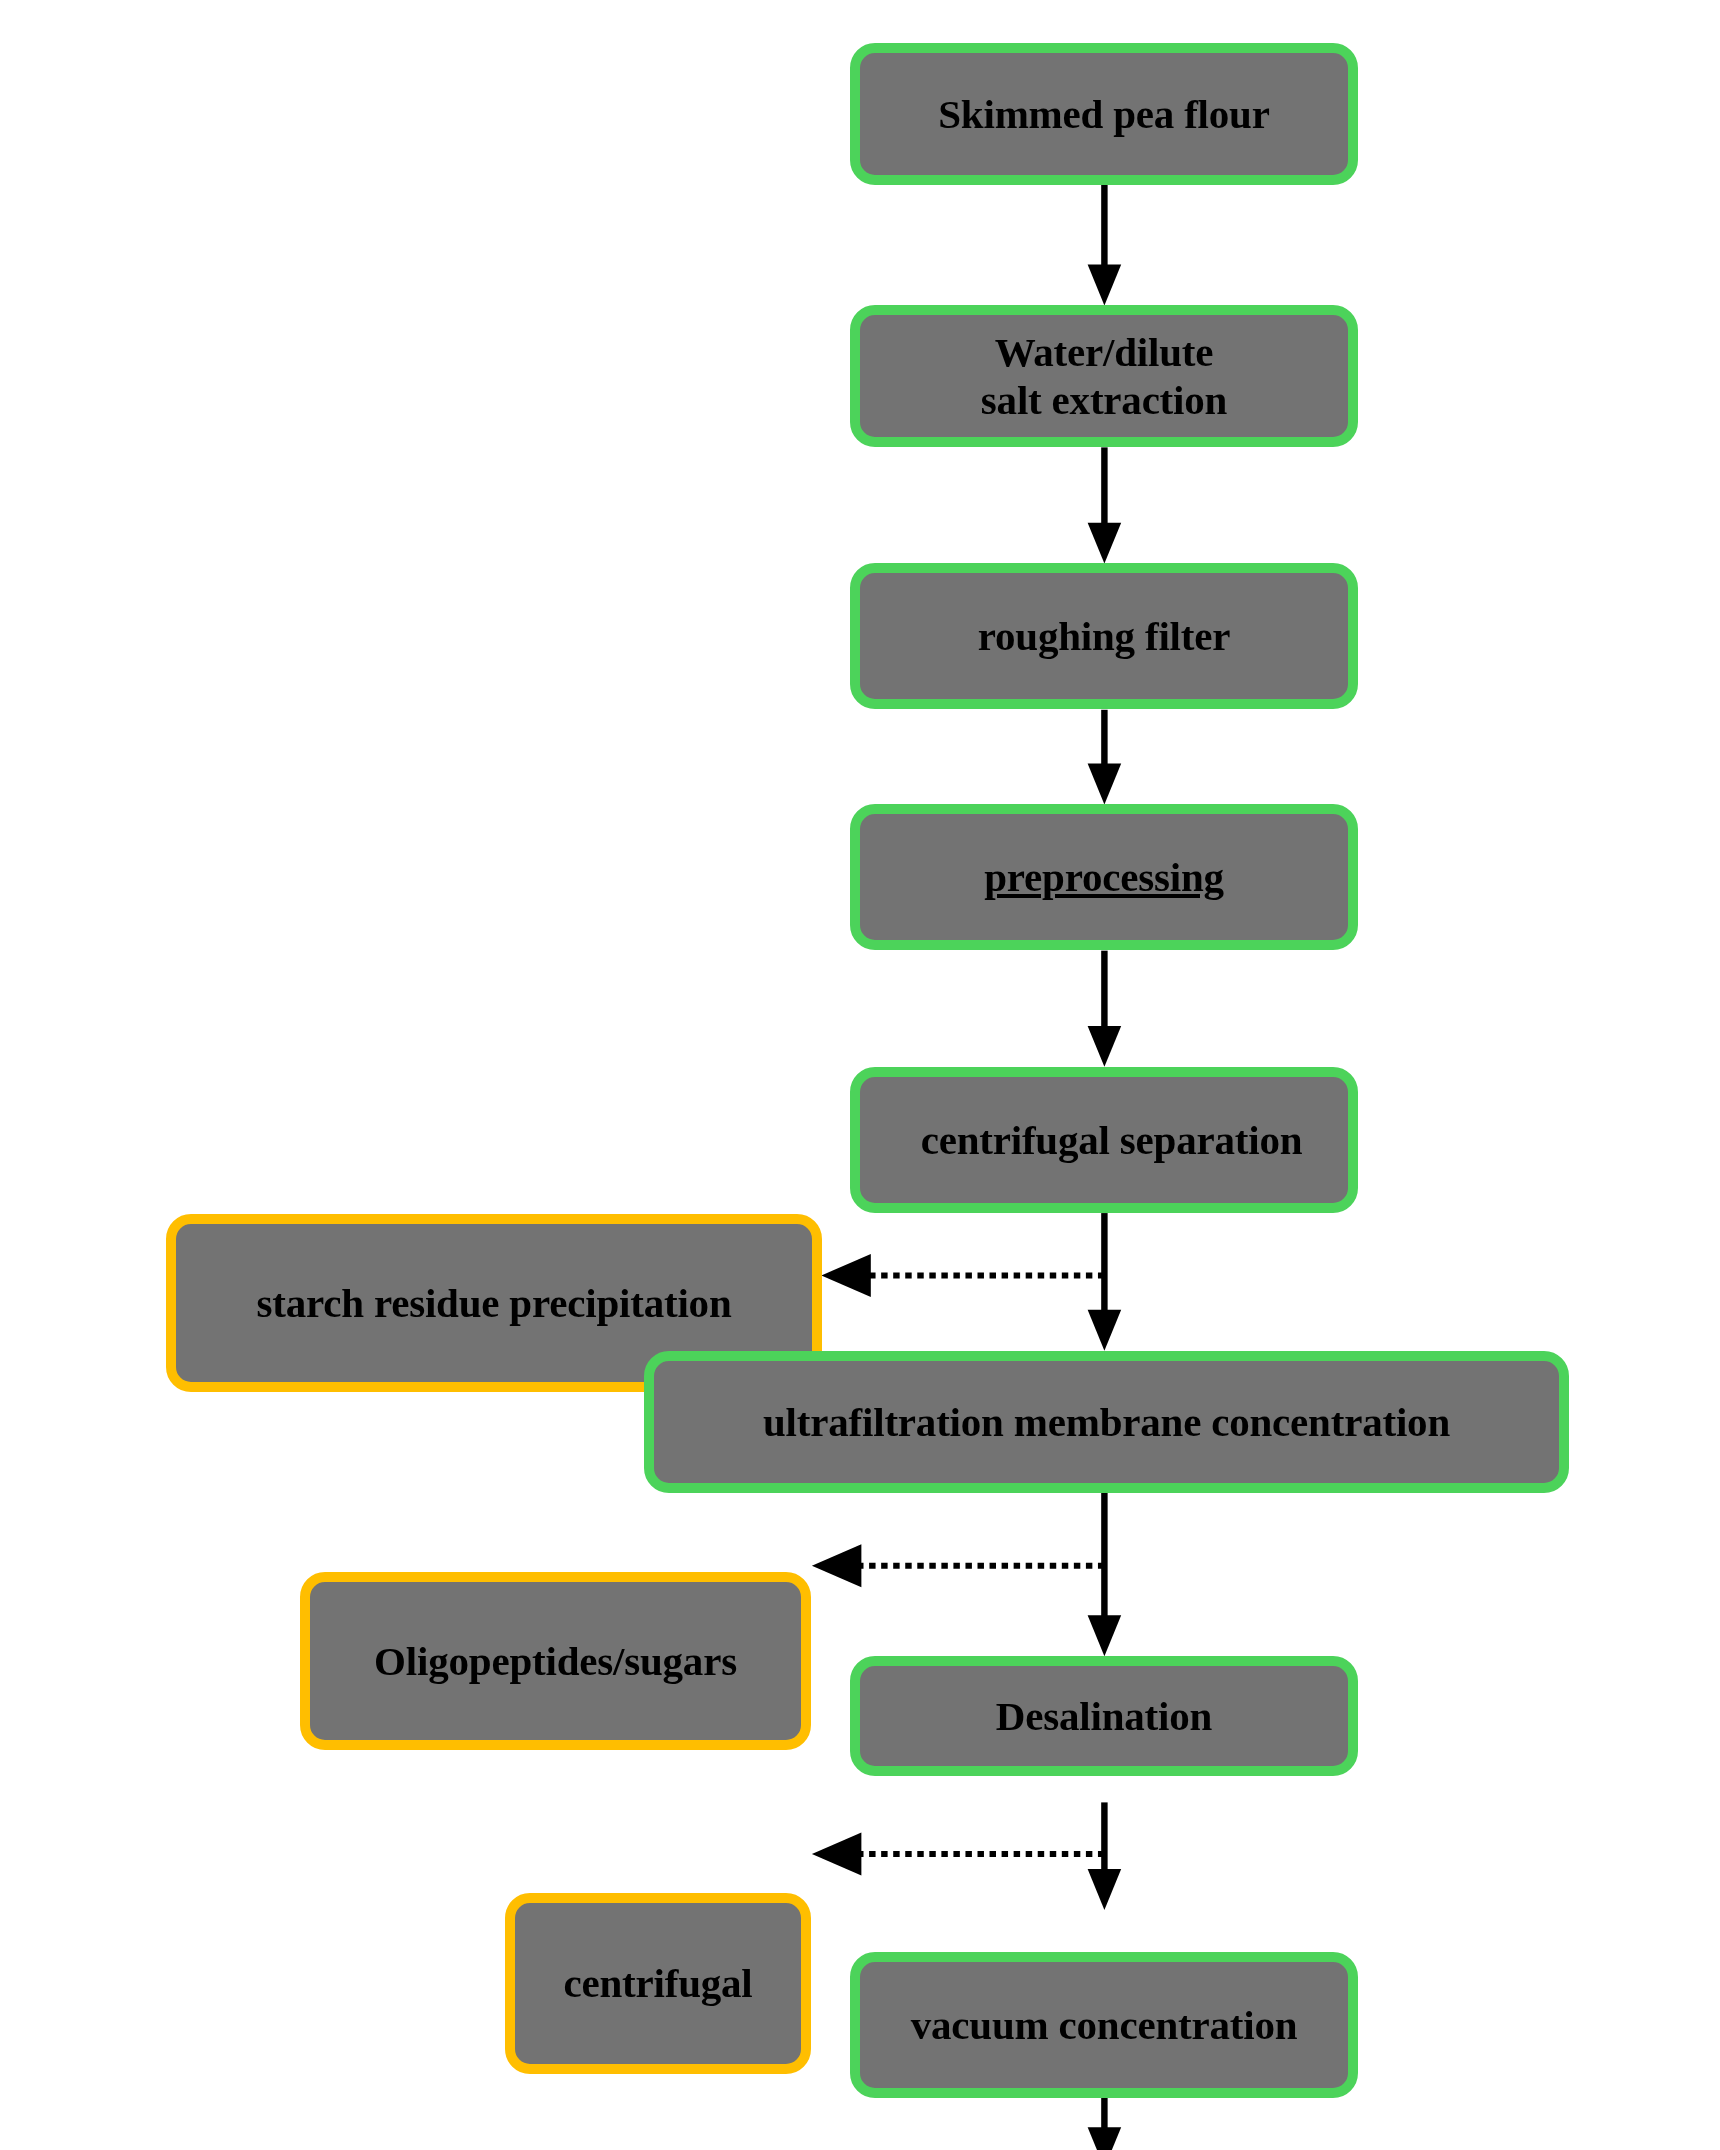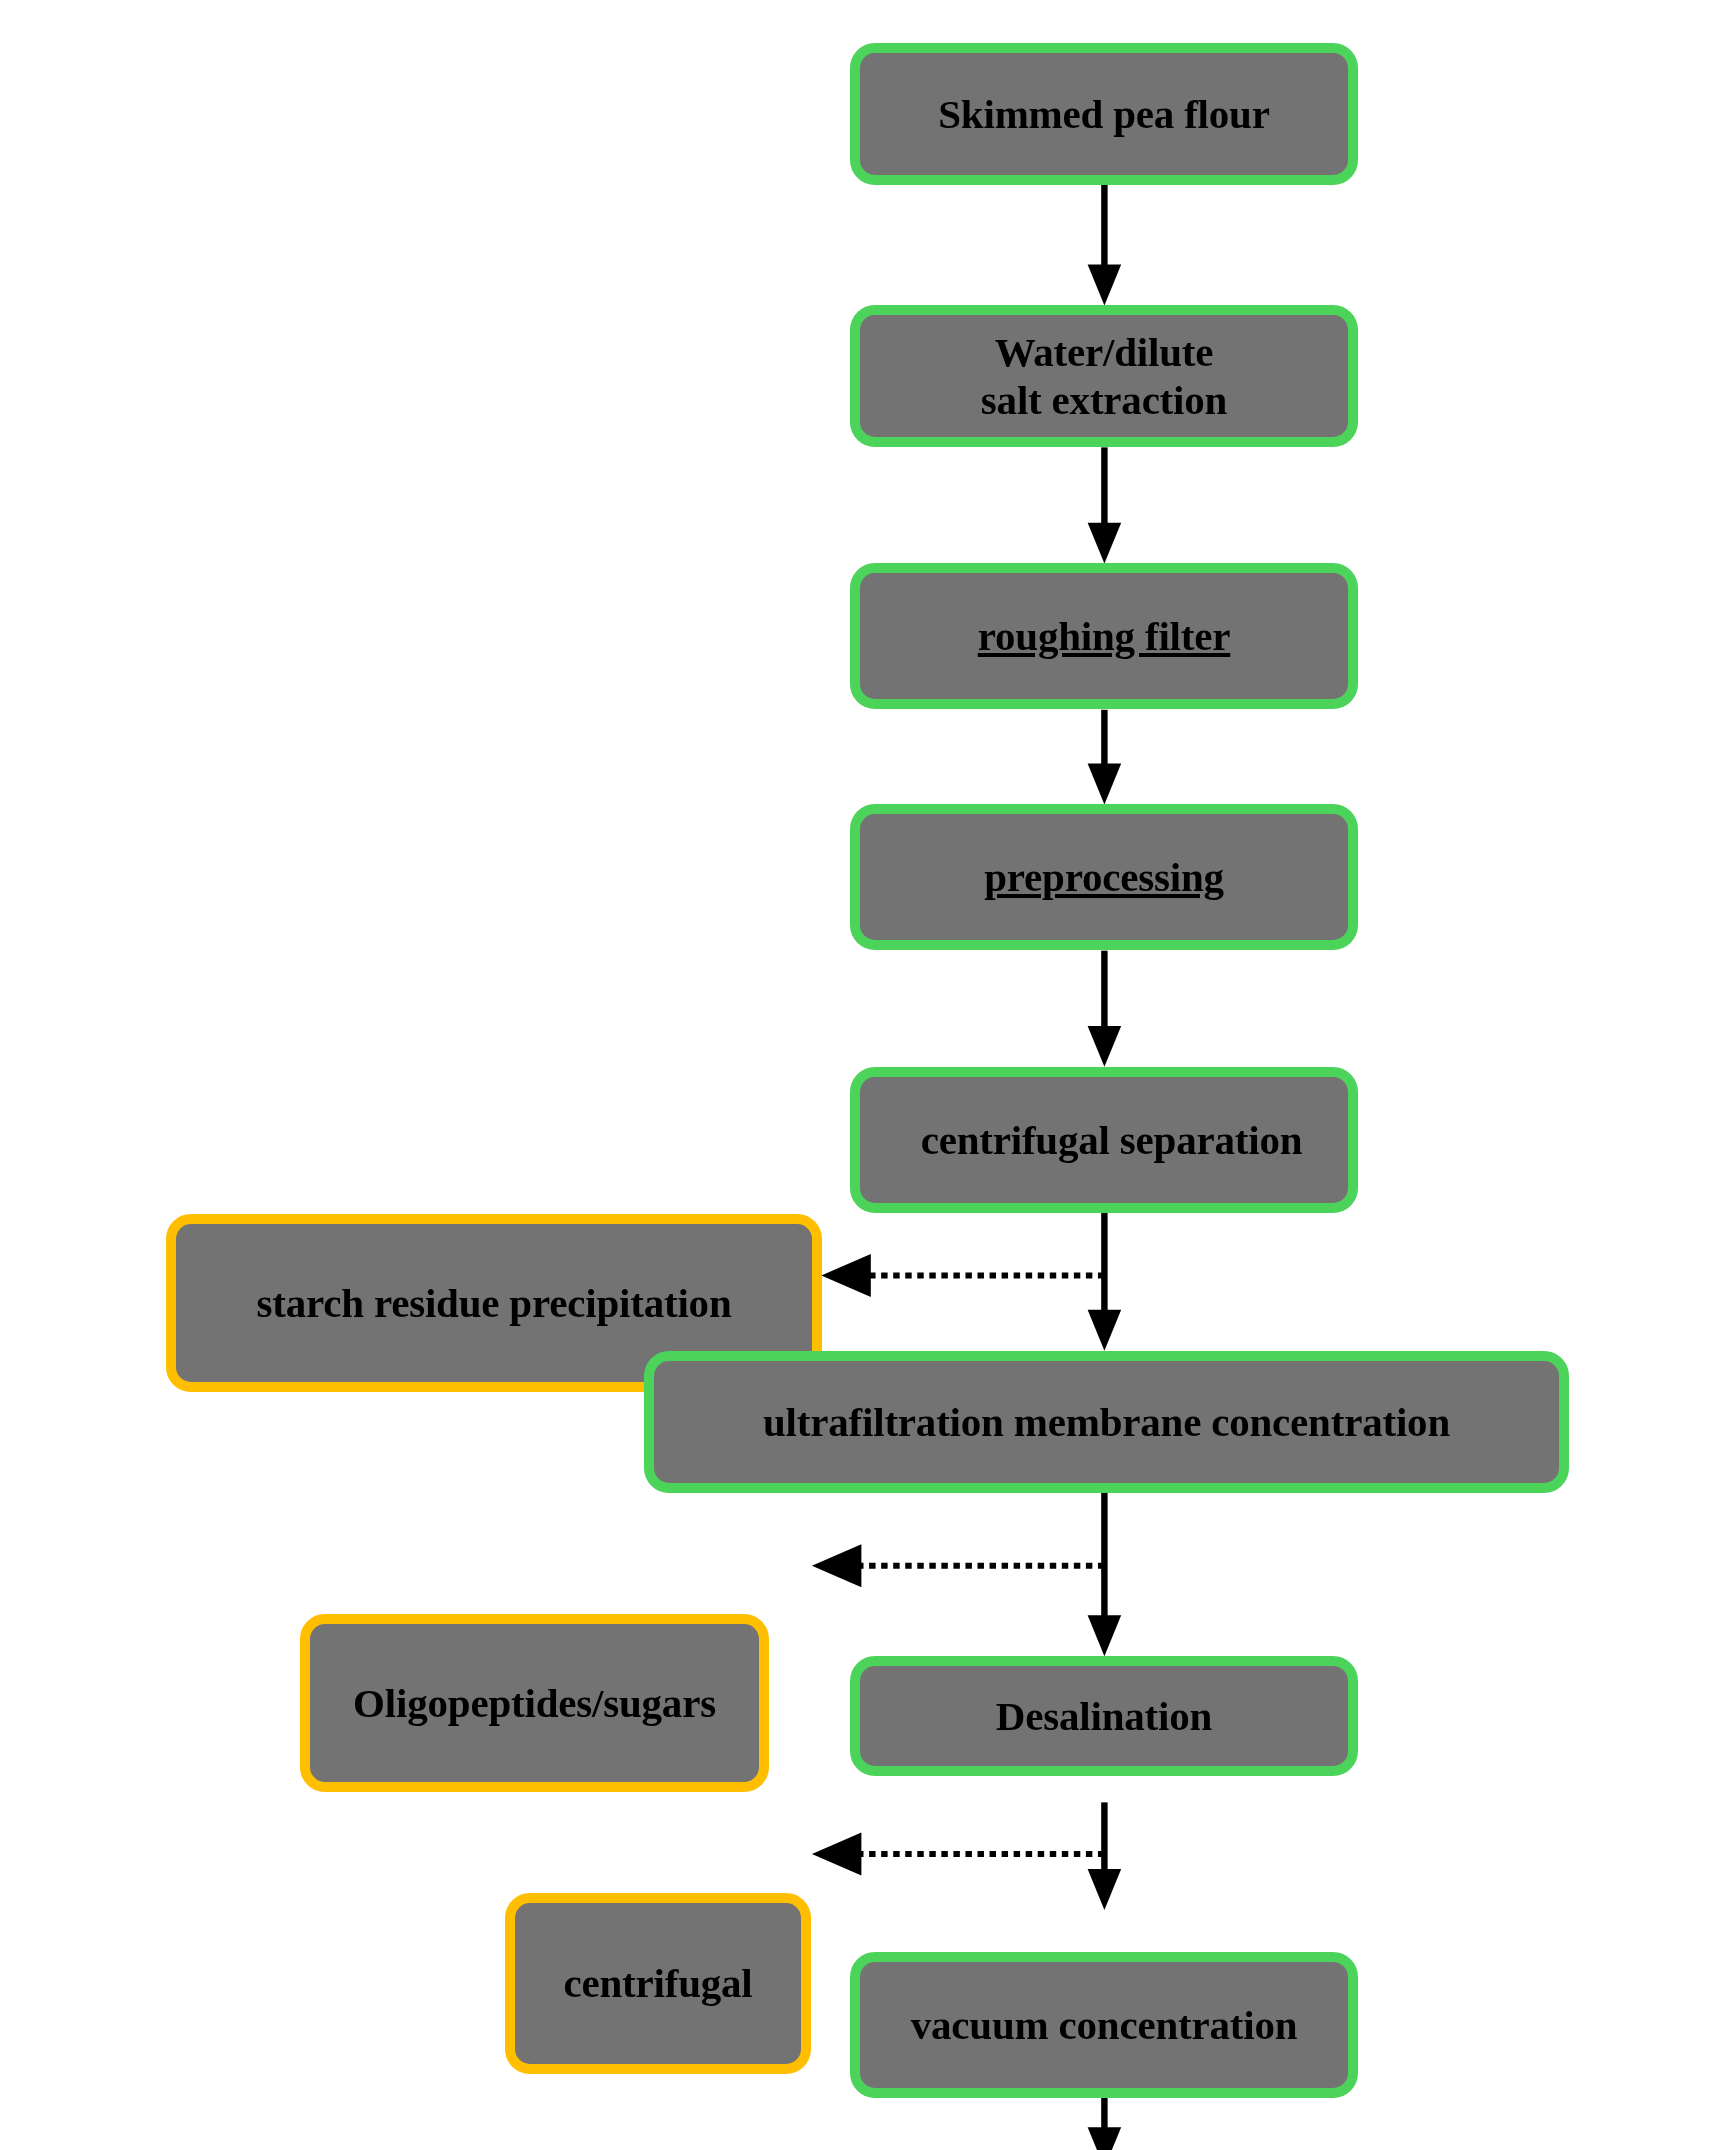--- a/index.html
+++ b/index.html
@@ -106,36 +106,36 @@
   </svg>
 
   <div id="node-layer">
       <div class="node process" style="left: 850px; top: 43px; width: 508px; height: 142px; border-color: rgb(76, 211, 90);">
         <div class="node-label">Skimmed pea flour</div>
       </div>
       <div class="node process" style="left: 850px; top: 305px; width: 508px; height: 142px; border-color: rgb(76, 211, 90);">
         <div class="node-label two-line">Water/dilute
 salt extraction</div>
       </div>
-      <div class="node process" style="left: 850px; top: 563px; width: 508px; height: 146px; border-color: rgb(76, 211, 90); text-decoration: underline;">
+      <div class="node process" style="left: 850px; top: 563px; width: 508px; height: 146px; border-color: rgb(76, 211, 90);">
         <div class="node-label">roughing filter</div>
       </div>
       <div class="node process" style="left: 850px; top: 804px; width: 508px; height: 146px; border-color: rgb(76, 211, 90); text-decoration: underline;">
         <div class="node-label">preprocessing</div>
       </div>
       <div class="node process" style="left: 850px; top: 1067px; width: 508px; height: 146px; border-color: rgb(76, 211, 90); padding-left: 15px;">
         <div class="node-label">centrifugal separation</div>
       </div>
       <div class="node byproduct" style="left: 166px; top: 1214px; width: 656px; height: 178px; border-color: rgb(255, 190, 0);">
         <div class="node-label">starch residue precipitation</div>
       </div>
       <div class="node process" style="left: 644px; top: 1351px; width: 925px; height: 142px; border-color: rgb(76, 211, 90);">
         <div class="node-label">ultrafiltration membrane concentration</div>
       </div>
-      <div class="node byproduct" style="left: 300px; top: 1572px; width: 469px; height: 178px; border-color: rgb(255, 190, 0); margin-top: 42px;">
+      <div class="node byproduct" style="left: 300px; top: 1572px; width: 511px; height: 178px; border-color: rgb(255, 190, 0);">
         <div class="node-label">Oligopeptides/sugars</div>
       </div>
       <div class="node process" style="left: 850px; top: 1656px; width: 508px; height: 120px; border-color: rgb(76, 211, 90);">
         <div class="node-label">Desalination</div>
       </div>
       <div class="node byproduct" style="left: 505px; top: 1893px; width: 306px; height: 181px; border-color: rgb(255, 190, 0);">
         <div class="node-label">centrifugal</div>
       </div>
       <div class="node process" style="left: 850px; top: 1952px; width: 508px; height: 146px; border-color: rgb(76, 211, 90);">
         <div class="node-label">vacuum concentration</div>

